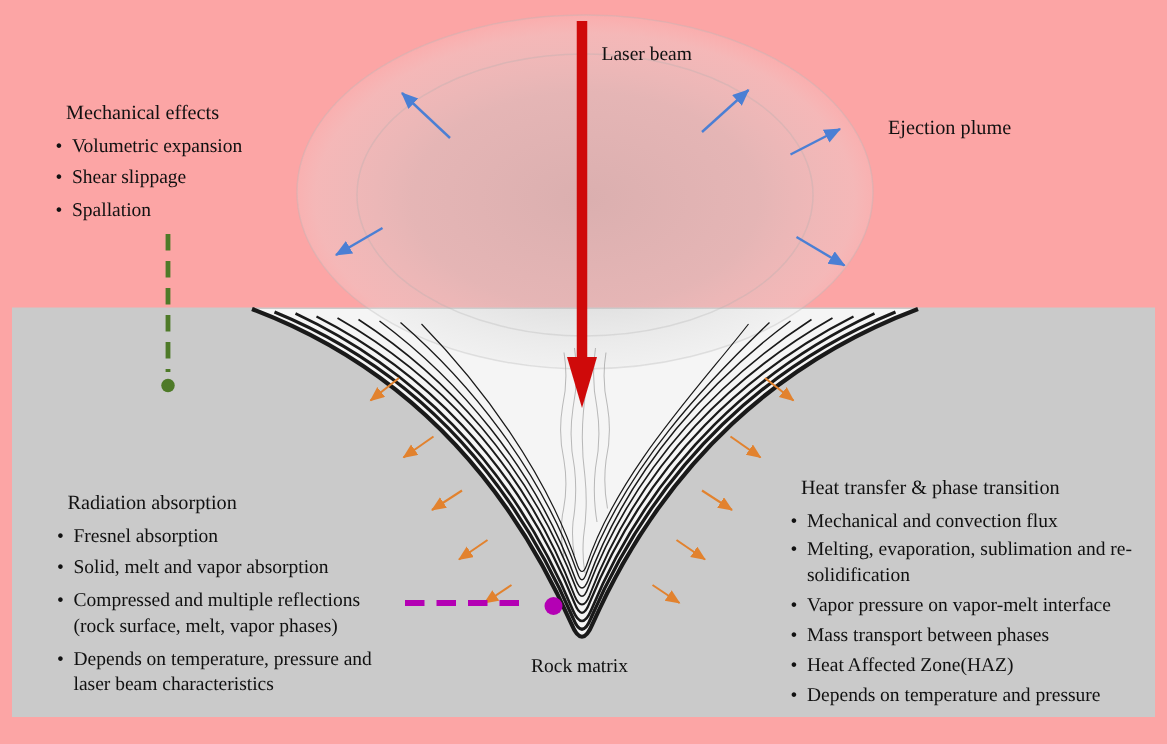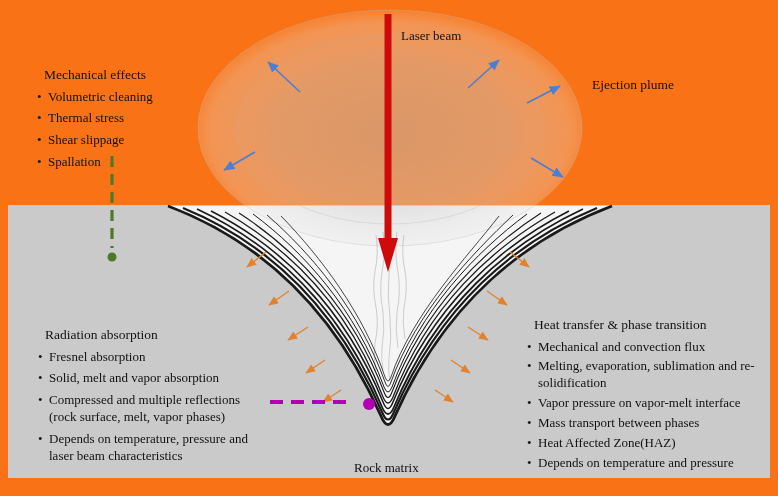--- a/index.html
+++ b/index.html
@@ -1,17 +1,17 @@
 <!DOCTYPE html>
 <html><head>
 <meta charset="utf-8">
 <style>
   html,body{margin:0;padding:0;background:#ffffff;}
   .canvas{
-    position:relative;width:778px;height:496px;background:#f97316;
+    position:relative;width:778px;height:496px;background:#fca5a5;
     font-family:"Liberation Serif", serif;color:#111;overflow:hidden;
   }
   svg.layer{position:absolute;left:0;top:0;}
   .block{position:absolute;font-size:13px;line-height:1.3;}
   .block-title{margin:0 0 5px 9px;font-size:13.5px;}
   .block ul{list-style:none;margin:0;padding:0;}
   .block li{position:relative;padding-left:13px;margin-bottom:5px;}
   .block li::before{content:"\2022";position:absolute;left:2px;top:0;}
   .block.tight li{margin-bottom:3px;}
   .float-label{position:absolute;font-size:13px;white-space:nowrap;}
@@ -102,22 +102,21 @@
       <line x1="388" y1="14" x2="388" y2="240" stroke-width="7" stroke="#cf0a0a"></line>
       <polygon points="388,272 378,238 398,238" fill="#cf0a0a"></polygon>
     </g>
   </svg>
 
   <div class="float-label" style="left:401px;top:28px;">Laser beam</div>
 
   <div class="block" style="left:35px;top:66px;width:175px;">
     <p class="block-title">Mechanical effects</p>
     <ul>
-      <li>Volumetric cleaning</li>
-      <li>Thermal stress</li>
+      <li>Volumetric expansion</li>
       <li>Shear slippage</li>
       <li>Spallation</li>
     </ul>
   </div>
 
   <div class="block" style="left:583px;top:76px;width:200px;">
     <p class="block-title">Ejection plume</p>
   </div>
 
   <div class="block" style="left:36px;top:326px;width:222px;">
@@ -135,15 +134,15 @@
     <ul>
       <li>Mechanical and convection flux</li>
       <li>Melting, evaporation, sublimation and re-solidification</li>
       <li>Vapor pressure on vapor-melt interface</li>
       <li>Mass transport between phases</li>
       <li>Heat Affected Zone(HAZ)</li>
       <li>Depends on temperature and pressure</li>
     </ul>
   </div>
 
-  <div class="float-label" style="left:354px;top:460px;">Rock matrix</div>
+  <div class="float-label" style="left:354px;top:436px;">Rock matrix</div>
 
 </div>
 
 </body></html>

